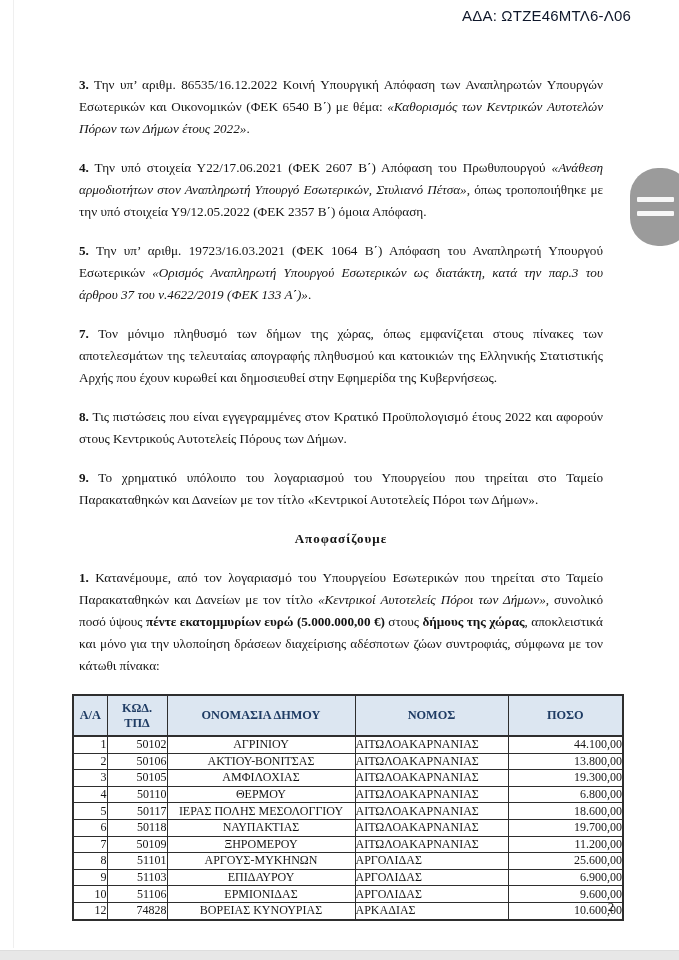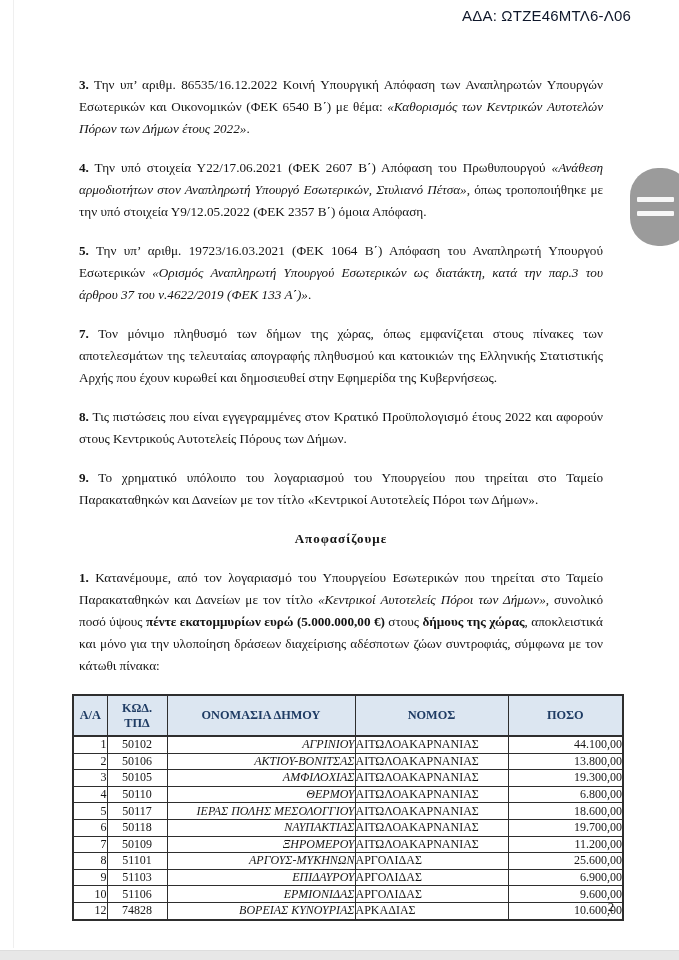--- a/index.html
+++ b/index.html
@@ -41,22 +41,22 @@
   table.alloc thead th{
     background:#dce6f1;color:#1f3c64;font-weight:bold;
     font-size:12.3px;line-height:14.5px;text-align:center;
     vertical-align:middle;height:37px;white-space:pre-line;
     border-bottom:2px solid #2e2e2e;
   }
   table.alloc td{
     height:15.6px;line-height:15px;padding:0;
   }
   td.c0{text-align:right;padding-right:7px;}
-  td.c1{text-align:center;padding-right:8px;margin-left:32px;}
-  td.c2{text-align:right;padding-left:8px;font-style:italic;}
+  td.c1{text-align:right;padding-right:8px;margin-left:32px;}
+  td.c2{text-align:center;padding-left:8px;}
   td.c3{text-align:left;padding-left:8px;}
   td.c4{text-align:right;padding-right:8px;margin-left:12px;}
   .page-number{
     position:absolute;top:899px;left:601px;width:20px;
     font-size:13px;text-align:center;
   }
   .drag-pill{
     position:absolute;top:168px;right:-11px;width:60px;height:78px;
     background:#9b9b9b;border-radius:28px;
   }

